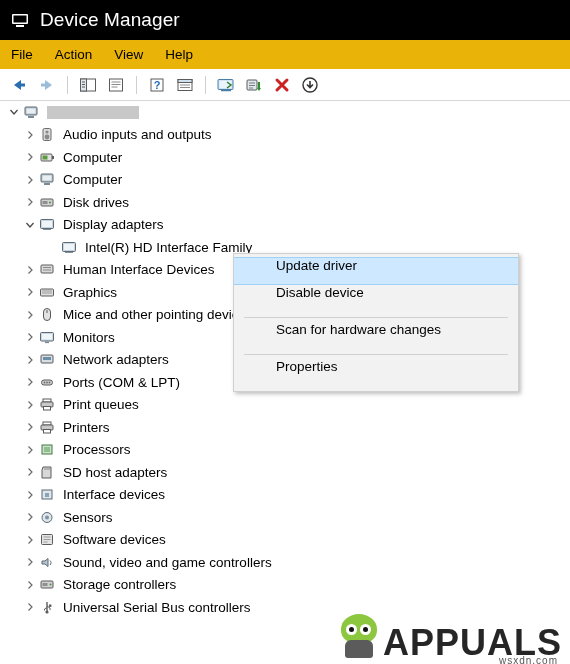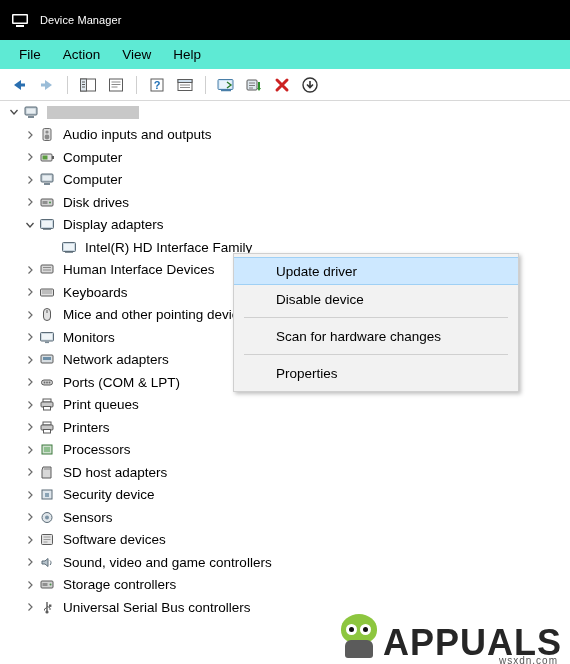--- a/index.html
+++ b/index.html
@@ -26,31 +26,30 @@
     box-sizing: border-box;
   }
   .titlebar .tb-icon {
     width: 20px; height: 20px;
     margin-right: 10px;
     position: relative;
     flex: 0 0 auto;
   }
   .titlebar .title-text {
     color: #ffffff;
-    font-size: 11px;
+    font-size: 19px;
     letter-spacing: 0.1px;
   }
 
   
   .menubar {
     height: 30px;
-    background: #5eead4;
+    background: #eab308;
     display: flex;
     align-items: center;
-    padding-left: 8px;
     box-sizing: border-box;
     border-bottom: 1px solid #ffffff;
   }
   .menubar .menu-item {
     font-size: 13.5px;
     color: #000000;
     padding: 3px 11px;
     cursor: default;
   }
 
@@ -131,21 +130,20 @@
     background: #f2f2f2;
     border: 1px solid #cfcfcf;
     box-shadow: 2px 2px 4px rgba(0,0,0,0.25);
     padding: 3px 0 4px 0;
     box-sizing: border-box;
     z-index: 20;
   }
   .ctxitem {
     height: 28px;
     display: flex;
-    align-items: center;
     padding-left: 42px;
     font-size: 13.5px;
     color: #000000;
     box-sizing: border-box;
   }
   .ctxitem.selected {
     background: #cde8ff;
     border-top: 1px solid #9fd0f5;
     border-bottom: 1px solid #9fd0f5;
   }
@@ -434,21 +432,21 @@
         <svg width="10" height="10" viewBox="0 0 10 10">
             <path d="M3.5 1.5 L7 5 L3.5 8.5" fill="none" stroke="#6a6a6a" stroke-width="1.2"></path>
           </svg>
       </span>
       <span class="nicon">
         <svg width="16" height="15" viewBox="0 0 16 15">
           <rect x="1.5" y="4" width="13" height="7" rx="1" fill="#e0e0e0" stroke="#5b5b5b"></rect>
           <path d="M3 6 h10 M3 8 h10" stroke="#9a9a9a"></path>
         </svg>
       </span>
-      <span class="nlabel">Keyboards</span>
+      <span class="nlabel">Graphics</span>
     </div>
 
     <div class="node depth1">
       <span class="twisty">
         <svg width="10" height="10" viewBox="0 0 10 10">
             <path d="M3.5 1.5 L7 5 L3.5 8.5" fill="none" stroke="#6a6a6a" stroke-width="1.2"></path>
           </svg>
       </span>
       <span class="nicon">
         <svg width="16" height="15" viewBox="0 0 16 15">
@@ -574,21 +572,21 @@
         <svg width="10" height="10" viewBox="0 0 10 10">
             <path d="M3.5 1.5 L7 5 L3.5 8.5" fill="none" stroke="#6a6a6a" stroke-width="1.2"></path>
           </svg>
       </span>
       <span class="nicon">
         <svg width="16" height="15" viewBox="0 0 16 15">
           <rect x="3" y="3" width="10" height="9" fill="#dfe6ec" stroke="#5b6b77"></rect>
           <path d="M6 6 h4 v4 h-4 z" fill="#8aa3b5"></path>
         </svg>
       </span>
-      <span class="nlabel">Security device</span>
+      <span class="nlabel">Interface devices</span>
     </div>
 
     <div class="node depth1">
       <span class="twisty">
         <svg width="10" height="10" viewBox="0 0 10 10">
             <path d="M3.5 1.5 L7 5 L3.5 8.5" fill="none" stroke="#6a6a6a" stroke-width="1.2"></path>
           </svg>
       </span>
       <span class="nicon">
         <svg width="16" height="15" viewBox="0 0 16 15">

